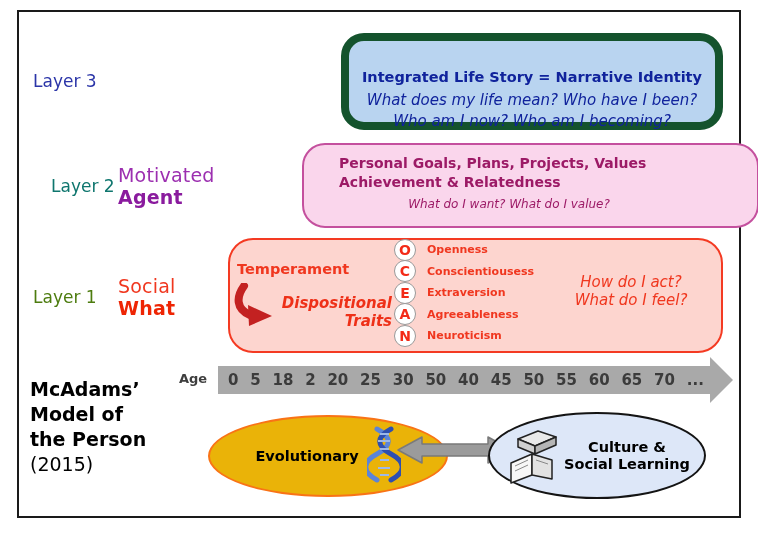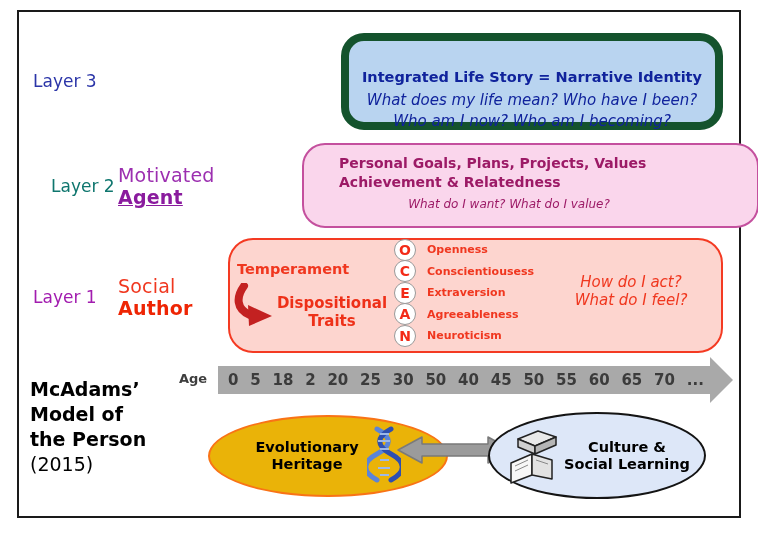--- a/index.html
+++ b/index.html
@@ -10,22 +10,22 @@
 
   
   .layer-num{font-size:17px;}
   .layer-name{font-size:19px;line-height:22px;letter-spacing:.2px;}
   .layer-name .bold{font-weight:bold;}
   #l3-num{left:33px;top:71px;color:#2b35a8;}
   #l3-name{left:118px;top:60px;color:#2b35a8;}
   #l3-name .bold{color:#16259e;}
   #l2-num{left:33px;top:176px;color:#0f766e;margin-left:18px;}
   #l2-name{left:118px;top:164px;color:#9c2fb0;}
-  #l2-name .bold{color:#8a1b9e;text-decoration:underline;}
-  #l1-num{left:33px;top:287px;color:#a21caf;}
+  #l2-name .bold{color:#8a1b9e;}
+  #l1-num{left:33px;top:287px;color:#4d7c0f;}
   #l1-name{left:118px;top:275px;color:#f0371f;}
   #l1-name .bold{color:#ee2504;}
 
   
   #blue-box{left:341px;top:33px;width:382px;height:97px;box-sizing:border-box;
     background:#b9d4f0;border:8px solid #14532d;border-radius:23px;
     text-align:center;padding-top:28px;color:#10239c;}
   #blue-box .title{font-weight:bold;font-size:14.5px;white-space:nowrap;}
   #blue-box .q{font-style:italic;font-size:15px;line-height:21px;margin-top:5px;}
 
@@ -34,22 +34,22 @@
     background:#fad6ec;border:2px solid #c4509e;border-radius:23px;
     padding:9px 0 0 35px;color:#9c1a66;margin-left:36px;}
   #pink-box .t{font-weight:bold;font-size:14px;line-height:19px;white-space:nowrap;}
   #pink-box .q{font-style:italic;font-size:12px;margin-top:5px;width:340px;text-align:center;}
 
   
   #red-box{left:228px;top:238px;width:495px;height:115px;box-sizing:border-box;
     background:#fdd5cf;border:2px solid #f43a22;border-radius:25px;}
   #temperament{left:237px;top:261px;color:#f0371f;font-weight:bold;font-size:14.5px;}
   #curved-arrow{left:234px;top:283px;}
-  #dispositional{left:272px;top:294px;width:120px;text-align:center;color:#ee3018;
-    font-weight:bold;font-size:15px;line-height:18px;}
+  #dispositional{left:272px;top:294px;width:120px;text-align:right;color:#ee3018;
+    font-weight:bold;font-size:15px;line-height:18px;font-style:italic;}
   #ocean{left:394px;top:239px;}
   .ocean-row{display:flex;align-items:center;height:21.5px;}
   .ocean-circle{width:20px;height:20px;border:1.5px solid #999;border-radius:50%;
     background:#fff;color:#f32b18;font-weight:bold;font-size:14px;line-height:20px;
     text-align:center;flex:0 0 auto;}
   .ocean-trait{margin-left:11px;color:#f0371f;font-weight:bold;font-size:11px;white-space:nowrap;}
   #act-feel{left:553px;top:273px;width:156px;text-align:center;color:#f0371f;
     font-style:italic;font-size:15px;line-height:18px;}
 
   
@@ -100,21 +100,21 @@
   </div>
   <div id="pink-box" class="abs">
     <div class="t">Personal Goals, Plans, Projects, Values</div>
     <div class="t">Achievement &amp; Relatedness</div>
     <div class="q">What do I want? What do I value?</div>
   </div>
 
   <div id="l1-num" class="abs layer-num">Layer 1</div>
   <div id="l1-name" class="abs layer-name">
     <div>Social</div>
-    <div class="bold">Author</div>
+    <div class="bold">What</div>
   </div>
   <div id="red-box" class="abs"></div>
   <div id="temperament" class="abs">Temperament</div>
   <svg id="curved-arrow" class="abs" width="48" height="44" viewBox="0 0 48 44">
     <path d="M10,3 C2,14 2,26 16,32" fill="none" stroke="#c32121" stroke-width="8" stroke-linecap="round"></path>
     <polygon points="14,22 38,33 15,43" fill="#c32121"></polygon>
   </svg>
   <div id="dispositional" class="abs">
     <div>Dispositional</div>
     <div>Traits</div>
@@ -170,21 +170,20 @@
   <div id="caption" class="abs">
     <div class="b">McAdams’</div>
     <div class="b">Model of</div>
     <div class="b">the Person</div>
     <div>(2015)</div>
   </div>
 
   <div id="heritage" class="abs">
     <div class="txt">
       <div>Evolutionary</div>
-      <div>Heritage</div>
     </div>
     <svg width="34" height="60" viewBox="0 0 34 60">
       <path d="M10,3 C25,11 25,20 10,28 C-5,36 -5,46 10,54" fill="none" stroke="#5b84d8" stroke-width="5" stroke-linecap="round"></path>
       <path d="M24,3 C9,11 9,20 24,28 C39,36 39,46 24,54" fill="none" stroke="#2e4fb0" stroke-width="5" stroke-linecap="round"></path>
       <line x1="13" y1="8" x2="22" y2="8" stroke="#9db8e8" stroke-width="2"></line>
       <line x1="11" y1="15" x2="23" y2="15" stroke="#9db8e8" stroke-width="2"></line>
       <line x1="13" y1="23" x2="22" y2="23" stroke="#9db8e8" stroke-width="2"></line>
       <line x1="13" y1="34" x2="22" y2="34" stroke="#9db8e8" stroke-width="2"></line>
       <line x1="11" y1="42" x2="23" y2="42" stroke="#9db8e8" stroke-width="2"></line>
       <line x1="13" y1="49" x2="22" y2="49" stroke="#9db8e8" stroke-width="2"></line>

